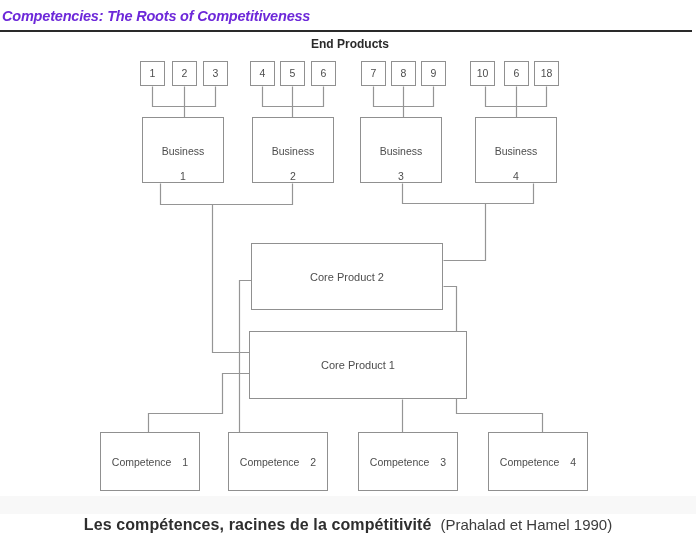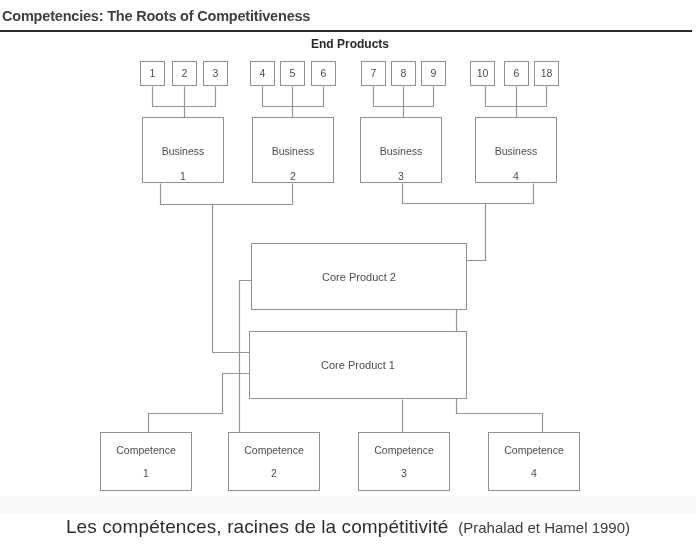--- a/index.html
+++ b/index.html
@@ -4,21 +4,21 @@
 <style>
   html,body{margin:0;padding:0;}
   body{
     width:696px;height:552px;position:relative;background:#ffffff;
     font-family:"Liberation Sans","DejaVu Sans",sans-serif;overflow:hidden;
   }
   .abs{position:absolute;}
   
   .title{
     left:2px;top:8px;width:690px;
-    font-size:14.5px;font-weight:bold;color:#404040;letter-spacing:-0.2px;
+    font-size:14.5px;font-weight:bold;color:#6d28d9;letter-spacing:-0.2px;font-style:italic;
   }
   .title-rule{left:0;top:30px;width:692px;height:2px;background:#2a2a2a;}
   .end-products-label{
     left:0;top:37px;width:700px;text-align:center;
     font-size:12px;font-weight:bold;color:#2a2a2a;
   }
   
   .wires{left:0;top:0;}
   .wires path{fill:none;stroke:#959595;stroke-width:1.2;}
   
@@ -32,31 +32,31 @@
     border:1px solid #909090;box-sizing:border-box;
     display:flex;flex-direction:column;align-items:center;justify-content:flex-end;
     gap:13px;font-size:10.5px;color:#4d4d4d;
   }
   .corebox{
     background:#fff;border:1px solid #909090;box-sizing:border-box;
     display:flex;align-items:center;justify-content:center;
     font-size:11px;color:#4d4d4d;
   }
   .compbox{
-    width:92px;height:59px;top:432px;background:#fff;
+    width:100px;height:59px;top:432px;background:#fff;
     border:1px solid #909090;box-sizing:border-box;
-    display:flex;flex-direction:column;align-items:center;justify-content:center;
+    display:flex;align-items:center;justify-content:center;
     gap:11px;font-size:10.5px;color:#4d4d4d;text-align:center;
   }
   .img-bottom-band{left:0;top:496px;width:696px;height:18px;background:#f8f8f8;}
   
   .caption{
     left:0;top:516px;width:696px;text-align:center;color:#2e2e2e;
   }
-  .caption .main{font-size:19px;font-weight:400;letter-spacing:0.1px;}
+  .caption .main{font-size:16px;font-weight:700;letter-spacing:0.1px;}
   .caption .source{font-size:15px;font-weight:400;color:#3c3c3c;margin-top:26px;}
 </style>
 </head>
 <body>
 
 <div class="abs title">Competencies: The Roots of Competitiveness</div>
 <div class="abs title-rule"></div>
 <div class="abs end-products-label">End Products</div>
 
 <svg class="abs wires" width="696" height="552" viewBox="0 0 696 552">
@@ -95,21 +95,21 @@
 </div>
 <div class="abs bizbox" style="left:360px">
   <span>Business</span>
   <span>3</span>
 </div>
 <div class="abs bizbox" style="left:475px">
   <span>Business</span>
   <span>4</span>
 </div>
 
-<div class="abs corebox" style="left:251px;top:243px;width:216px;height:67px">
+<div class="abs corebox" style="left:251px;top:243px;width:192px;height:67px">
   <span>Core Product 2</span>
 </div>
 <div class="abs corebox" style="left:249px;top:331px;width:218px;height:68px">
   <span>Core Product 1</span>
 </div>
 
 <div class="abs compbox" style="left:100px">
   <span>Competence</span>
   <span>1</span>
 </div>

